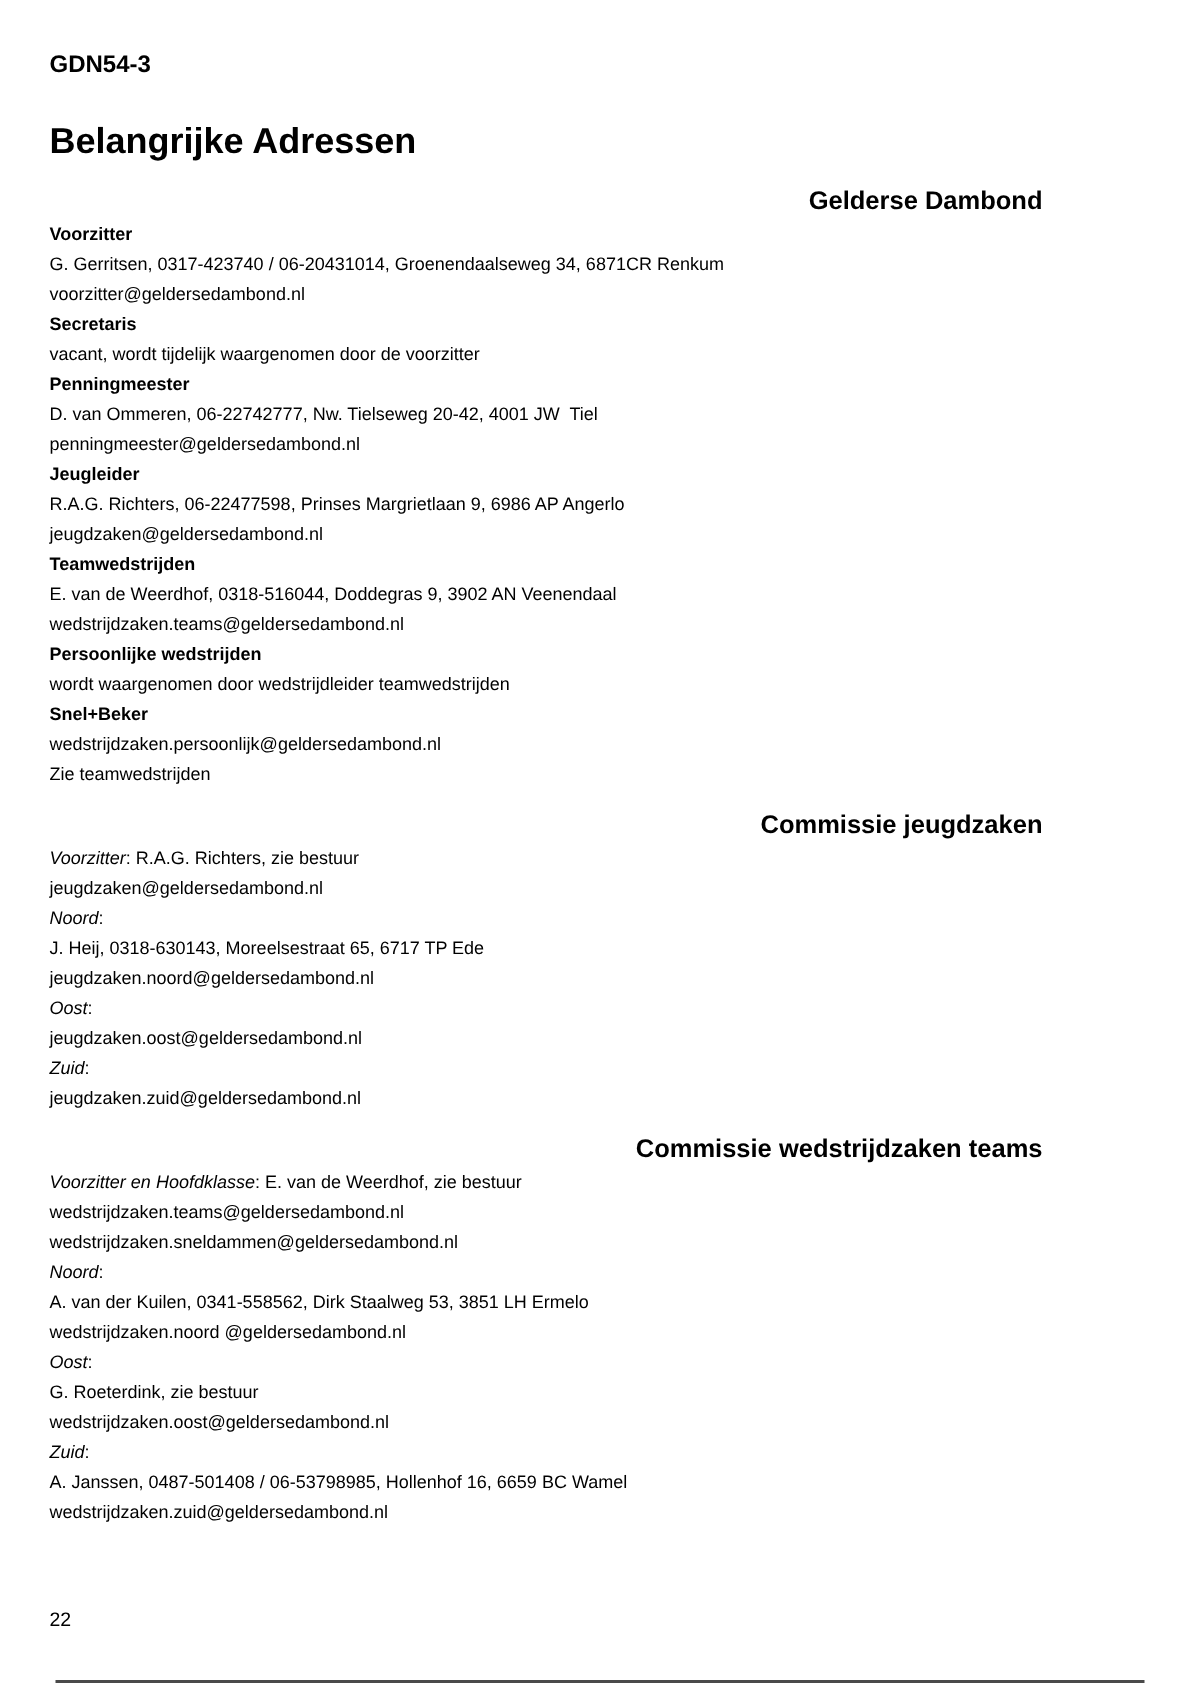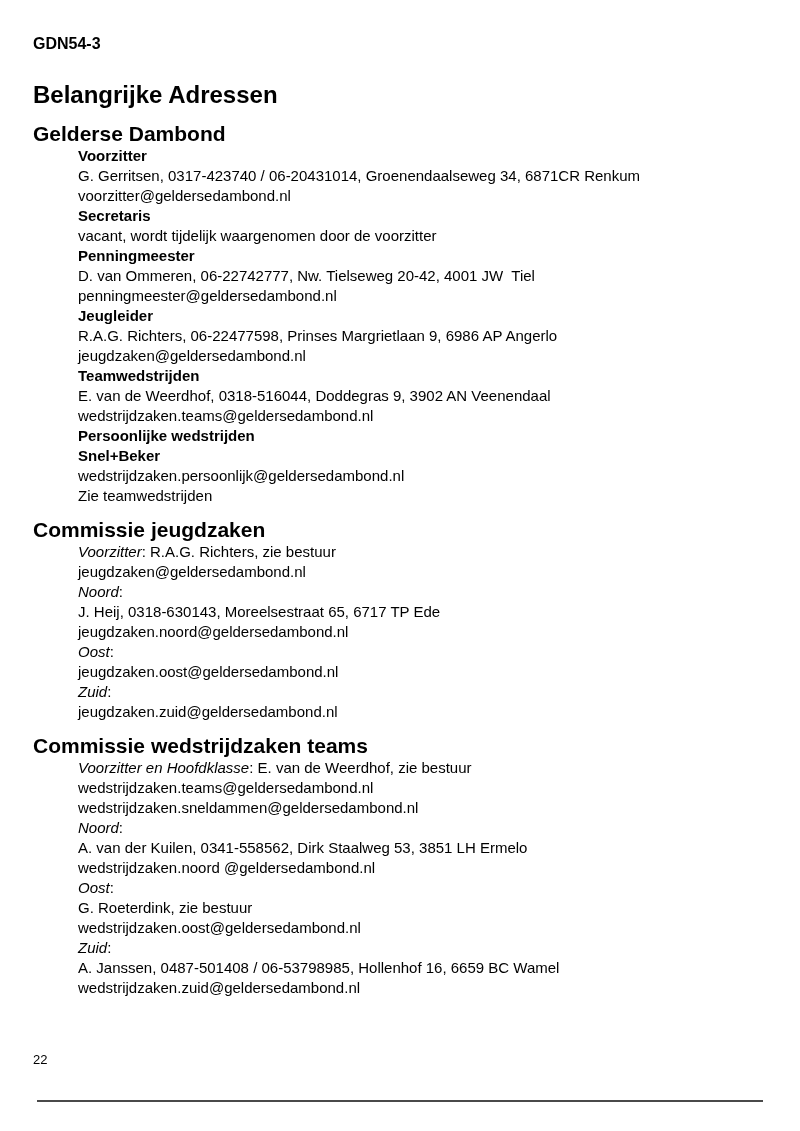--- a/index.html
+++ b/index.html
@@ -23,31 +23,31 @@
     white-space: pre-wrap;
   }
   h1.page-title {
     font-size: 24px;
     font-weight: bold;
     line-height: 30px;
     margin: 26px 0 0 0;
     white-space: pre-wrap;
   }
   h2.section-heading {
-    font-size: 21px;
+    font-size: 17px;
     font-weight: bold;
     line-height: 24px;
     margin: 12px 0 0 0;
     white-space: pre-wrap;
+    text-align: right;
   }
   .line {
-    font-size: 15px;
+    font-size: 12px;
     line-height: 20px;
     white-space: pre-wrap;
-    margin-left: 45px;
   }
   .line.lbl { font-weight: bold; }
   .it { font-style: italic; }
   .page-number {
     margin-top: 52px;
     font-size: 13px;
     line-height: 20px;
   }
   .bottom-rule {
     height: 2px;
@@ -75,20 +75,21 @@
         <div class="line lbl">Penningmeester</div>
         <div class="line">D. van Ommeren, 06-22742777, Nw. Tielseweg 20-42, 4001 JW  Tiel</div>
         <div class="line">penningmeester@geldersedambond.nl</div>
         <div class="line lbl">Jeugleider</div>
         <div class="line">R.A.G. Richters, 06-22477598, Prinses Margrietlaan 9, 6986 AP Angerlo</div>
         <div class="line">jeugdzaken@geldersedambond.nl</div>
         <div class="line lbl">Teamwedstrijden</div>
         <div class="line">E. van de Weerdhof, 0318-516044, Doddegras 9, 3902 AN Veenendaal</div>
         <div class="line">wedstrijdzaken.teams@geldersedambond.nl</div>
         <div class="line lbl">Persoonlijke wedstrijden</div>
+        <div class="line">wordt waargenomen door wedstrijdleider teamwedstrijden</div>
         <div class="line lbl">Snel+Beker</div>
         <div class="line">wedstrijdzaken.persoonlijk@geldersedambond.nl</div>
         <div class="line">Zie teamwedstrijden</div>
       </div>
       <div>
         <h2 class="section-heading">Commissie jeugdzaken</h2>
         <div class="line"><span class="it">Voorzitter</span><span>: R.A.G. Richters, zie bestuur</span></div>
         <div class="line">jeugdzaken@geldersedambond.nl</div>
         <div class="line"><span class="it">Noord</span><span>:</span></div>
         <div class="line">J. Heij, 0318-630143, Moreelsestraat 65, 6717 TP Ede</div>

